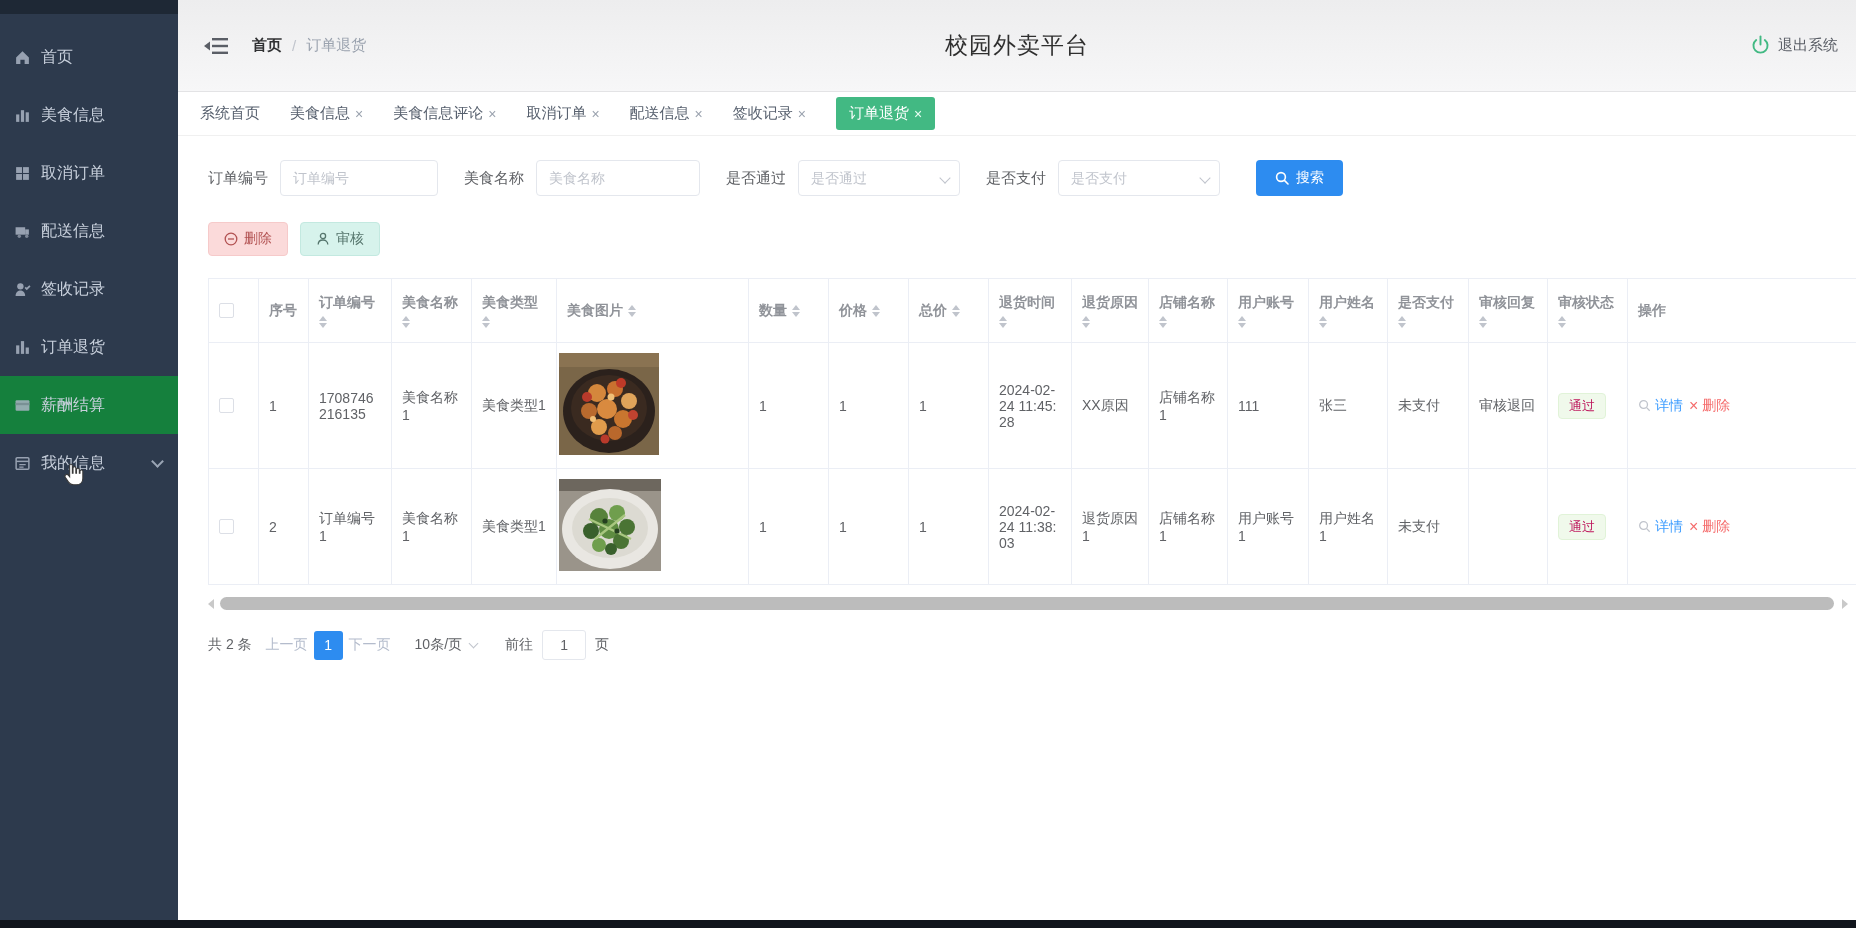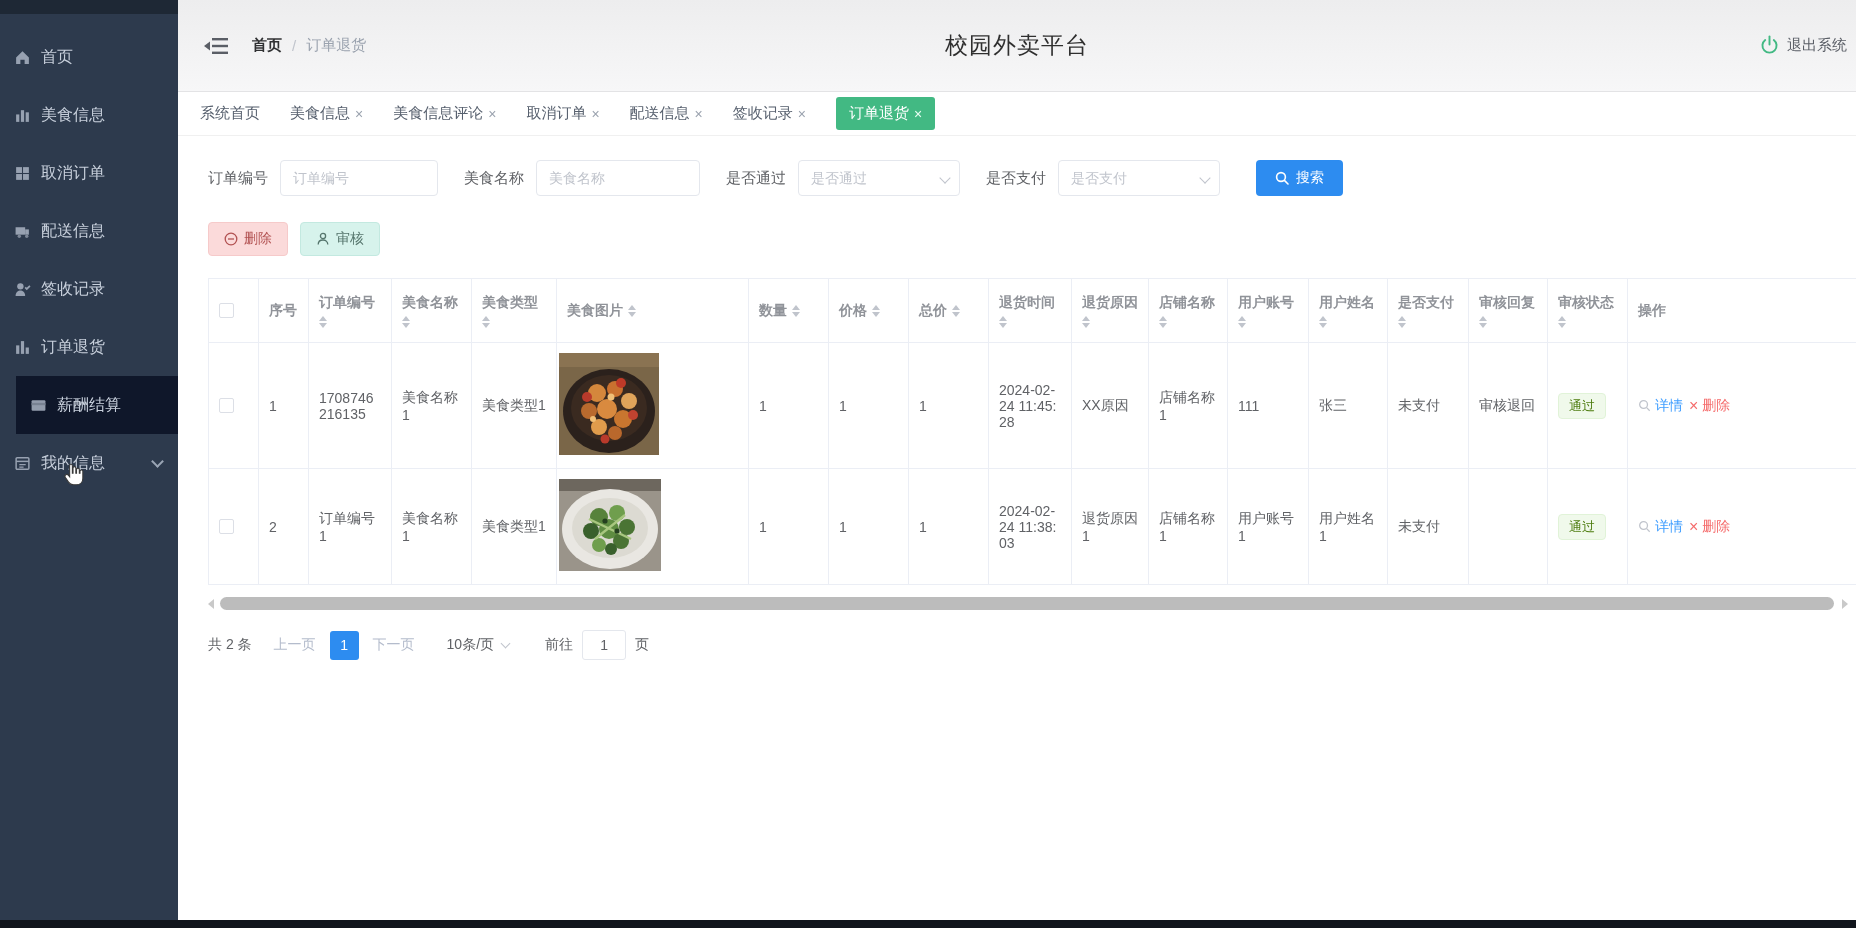--- a/index.html
+++ b/index.html
@@ -7,34 +7,34 @@
   body { font-family:"Liberation Sans", sans-serif; background:#fff; position:relative; }
 
   .app { display:flex; width:1856px; height:928px; }
 
   
   .sidebar { width:178px; background:#2d3a4d; flex-shrink:0; height:100%; position:relative; }
   .sidebar-top-strip { height:14px; background:#1e2835; }
   .side-nav { padding-top:14px; }
   .side-item { height:58px; display:flex; align-items:center; padding:0 16px 0 14px; color:#c8d0dc; font-size:16px; cursor:pointer; }
   .side-item .s-icon { width:17px; height:17px; margin-right:10px; flex-shrink:0; opacity:.85; }
-  .side-item.hovered { background:#0f172a;margin-left:16px; }
+  .side-item.hovered { background:#15803d; }
   .side-item .chev { margin-left:auto; width:9px; height:9px; border-right:2px solid #9aa5b5; border-bottom:2px solid #9aa5b5; transform:rotate(45deg); margin-top:-4px; }
 
   
   .main { flex:1; display:flex; flex-direction:column; min-width:0; }
 
   .topbar { height:92px; background:linear-gradient(#ededee,#f7f7f8); position:relative; display:flex; align-items:center; border-bottom:1px solid #e3e3e5; }
   .collapse-btn { margin-left:26px; width:26px; height:22px; position:relative; cursor:pointer; }
   .breadcrumb { display:flex; align-items:center; gap:10px; margin-left:22px; font-size:15px; }
   .bc-home { color:#303133; font-weight:bold; }
   .bc-sep { color:#c0c4cc; }
   .bc-cur { color:#9aa2ae; }
   .page-title { position:absolute; left:50%; transform:translateX(-50%); font-size:23px; color:#2f2f2f; letter-spacing:1px; }
-  .logout { position:absolute; right:0px; display:flex; align-items:center; gap:7px; font-size:15px; color:#5a5e66; padding-right:9px; cursor:pointer; }
+  .logout { position:absolute; right:0px; display:flex; align-items:center; gap:7px; font-size:15px; color:#5a5e66; padding-right:18px; cursor:pointer; }
 
   .tabsbar { height:44px; background:#fff; display:flex; align-items:center; gap:30px; padding-left:22px; border-bottom:1px solid #f0f0f0; }
   .tab { display:flex; align-items:center; gap:5px; font-size:15px; color:#57606e; cursor:pointer; white-space:nowrap; }
   .tab .x { color:#9aa2ae; font-size:14px; }
   .tab.active { background:#42b983; color:#fff; padding:7px 13px; border-radius:3px; }
   .tab.active .x { color:#eafff4; }
 
   
   .content { flex:1; background:#fff; padding-left:30px; position:relative; }
 
@@ -64,34 +64,34 @@
   tr.r2 td { height:100px; }
   .th-wrap { display:flex; flex-wrap:wrap; align-items:center; column-gap:5px; row-gap:4px; }
   .th-label { white-space:nowrap; }
   .carets { display:inline-flex; flex-direction:column; gap:2px; cursor:pointer; }
   .carets i { width:0; height:0; border-left:4px solid transparent; border-right:4px solid transparent; display:block; }
   .carets .up { border-bottom:5px solid #c0c4cc; }
   .carets .down { border-top:5px solid #c0c4cc; }
   .cbx { width:15px; height:15px; appearance:none; border:1px solid #dcdfe6; border-radius:2px; background:#fff; cursor:pointer; display:block; }
   .brk { word-break:break-all; }
   td.imgcell { padding:10px 0 10px 2px; }
-  .tag-pass { display:inline-block; background:#f0f9eb; color:#4d7c0f; border:1px solid #e1f3d8; border-radius:4px; font-size:13px; padding:3px 10px; }
+  .tag-pass { display:inline-block; background:#f0f9eb; color:#be185d; border:1px solid #e1f3d8; border-radius:4px; font-size:13px; padding:3px 10px; }
   .ops { display:flex; align-items:center; gap:6px; white-space:nowrap; }
   .lnk-detail { color:#409eff; cursor:pointer; display:flex; align-items:center; gap:4px; }
   .lnk-del { color:#f56c6c; cursor:pointer; display:flex; align-items:center; gap:4px; }
   .x-red { color:#f56c6c; font-size:16px; }
 
   .hscrollbar { margin-top:12px; height:13px; width:1640px; position:relative; }
   .hs-thumb { position:absolute; left:12px; right:14px; top:0; height:13px; background:#bcbcbc; border-radius:7px; cursor:pointer; }
   .hs-arrow { position:absolute; top:2px; width:0; height:0; border-top:5px solid transparent; border-bottom:5px solid transparent; }
   .hs-left { left:0; border-right:6px solid #c9c9c9; }
   .hs-right { right:0; border-left:6px solid #c9c9c9; }
 
   
-  .pagination { display:flex; align-items:center; margin-top:20px; font-size:14px; color:#606266; gap:8px; }
+  .pagination { display:flex; align-items:center; margin-top:20px; font-size:14px; color:#606266; }
   .pg-total { margin-right:8px; }
   .pg-prev, .pg-next { color:#b4bccc; cursor:pointer; padding:0 6px; }
   .pg-page { width:29px; height:29px; background:#2d8cf0; color:#fff; border-radius:3px; display:flex; align-items:center; justify-content:center; font-size:14px; cursor:pointer; }
   .pg-size { display:flex; align-items:center; gap:8px; margin-left:18px; cursor:pointer; color:#606266; }
   .pg-size .chev-d { width:7px; height:7px; border-right:1.5px solid #c0c4cc; border-bottom:1.5px solid #c0c4cc; transform:rotate(45deg); margin-top:-3px; }
   .pg-goto { display:flex; align-items:center; gap:9px; margin-left:28px; }
   .pg-goto input { width:44px; height:30px; border:1px solid #e4e7ed; border-radius:3px; text-align:center; font-size:14px; color:#606266; outline:none; }
 
   .bottom-strip { position:fixed; left:0; bottom:0; width:1856px; height:8px; background:#11151c; }
 

